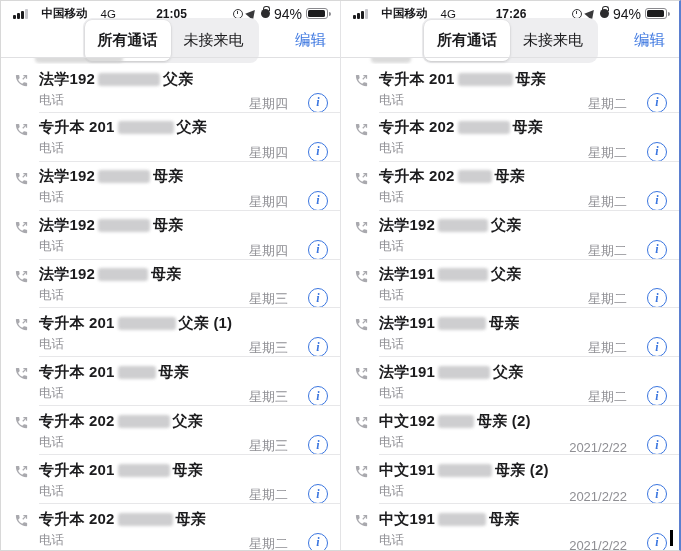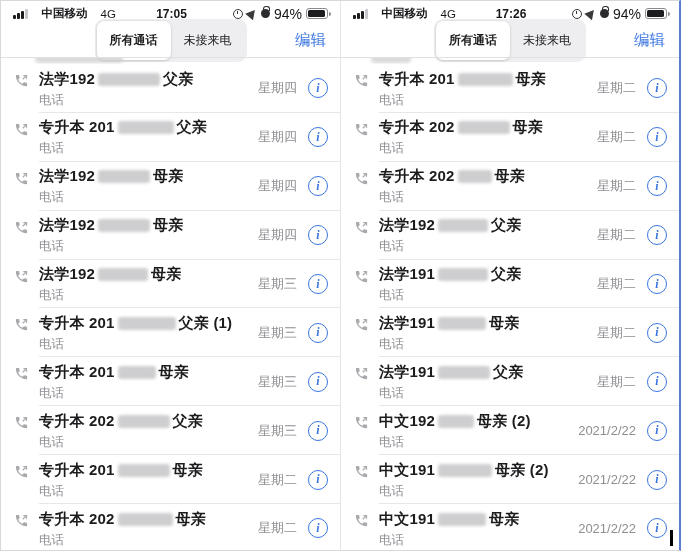--- a/index.html
+++ b/index.html
@@ -30,36 +30,36 @@
   .lock-ic { width:9px; height:9px; background:#2c2c2e; border-radius:50%; position:relative; }
   .lock-ic::after { content:""; position:absolute; top:-3px; left:2px; width:5px; height:4px; border:1.4px solid #2c2c2e; border-bottom:none; border-radius:3px 3px 0 0; }
   .batt-pct { font-size:14px; }
   .battery { width:22px; height:11px; border:1px solid #8a8a8e; border-radius:3px; padding:1px; position:relative; margin-right:2px; }
   .battery::after { content:""; position:absolute; right:-4px; top:3px; width:2px; height:4px; background:#8a8a8e; border-radius:0 2px 2px 0; }
   .battery i { display:block; height:100%; width:94%; background:#1c1c1e; border-radius:1.5px; }
 
   
   .tabrow { height:34px; position:relative; display:flex; align-items:center; justify-content:center; }
   .segmented { background:#eeeef0; border-radius:9px; padding:2px; display:flex; }
-  .segment { font-size:12px; padding:11px 13px; border-radius:7px; color:#1c1c1e; cursor:default; }
+  .segment { font-size:15px; padding:11px 13px; border-radius:7px; color:#1c1c1e; cursor:default; }
   .segment.selected { background:#fff; font-weight:600; box-shadow:0 1px 3px rgba(0,0,0,.15), 0 0 0 .5px rgba(0,0,0,.04); }
   .edit-btn { position:absolute; right:14px; top:7px; font-size:15.5px; }
 
   
   .calllist { border-top:1px solid #e0e0e2; position:relative; }
   .remnant { height:6px; position:relative; overflow:hidden; }
   .remnant .smudge { position:absolute; top:-6px; height:11px; background:#cfcfcf; border-radius:4px; filter:blur(1.5px); opacity:.75; }
 
   .callrow { height:48.9px; position:relative; padding-left:38px; }
   .callrow::after { content:""; position:absolute; left:38px; right:0; bottom:0; border-bottom:1px solid #e7e7e9; }
   .out-icon { position:absolute; left:13px; top:9px; width:15px; height:15px; color:#a9a9ae; }
   .call-title { padding-top:5.5px; font-size:15px; font-weight:700; letter-spacing:.2px; white-space:nowrap; display:flex; align-items:center; }
   .redacted { display:inline-block; height:13px; background:#c6c6c8; border-radius:3px; margin:0 3px; filter:blur(1.6px); opacity:.85; }
   .call-sub { font-size:12.5px; color:#8e8e93; margin-top:3px; }
-  .row-right { position:absolute; right:12px; top:0; height:100%; display:flex; align-items:center; gap:11px; }
+  .row-right { position:absolute; right:12px; top:0; height:100%; display:flex; align-items:flex-end; gap:20px; }
   .when { font-size:13px; color:#8e8e93; }
   .info-btn { width:20px; height:20px; border:1.6px solid; border-radius:50%; display:flex; align-items:center; justify-content:center; font-family:"Liberation Serif", serif; font-style:italic; font-weight:700; font-size:12px; line-height:1; padding-bottom:1px; }
 
   .caret-artifact { position:absolute; right:6px; bottom:4px; width:3px; height:16px; background:#000; }
 </style>
 </head>
 <body>
 
 <div class="phones">
 
@@ -68,21 +68,21 @@
       <div class="sb-left">
         <span class="signal">
             <i></i>
             <i></i>
             <i></i>
             <i></i>
           </span>
         <span class="carrier">中国移动</span>
         <span class="network">4G</span>
       </div>
-      <div class="sb-time">17:05</div>
+      <div class="sb-time">21:05</div>
       <div class="sb-right">
         <span class="alarm-ic"></span>
         <span class="nav-ic"></span>
         <span class="lock-ic"></span>
         <span class="batt-pct">94%</span>
         <span class="battery">
             <i></i>
           </span>
       </div>
     </div>

